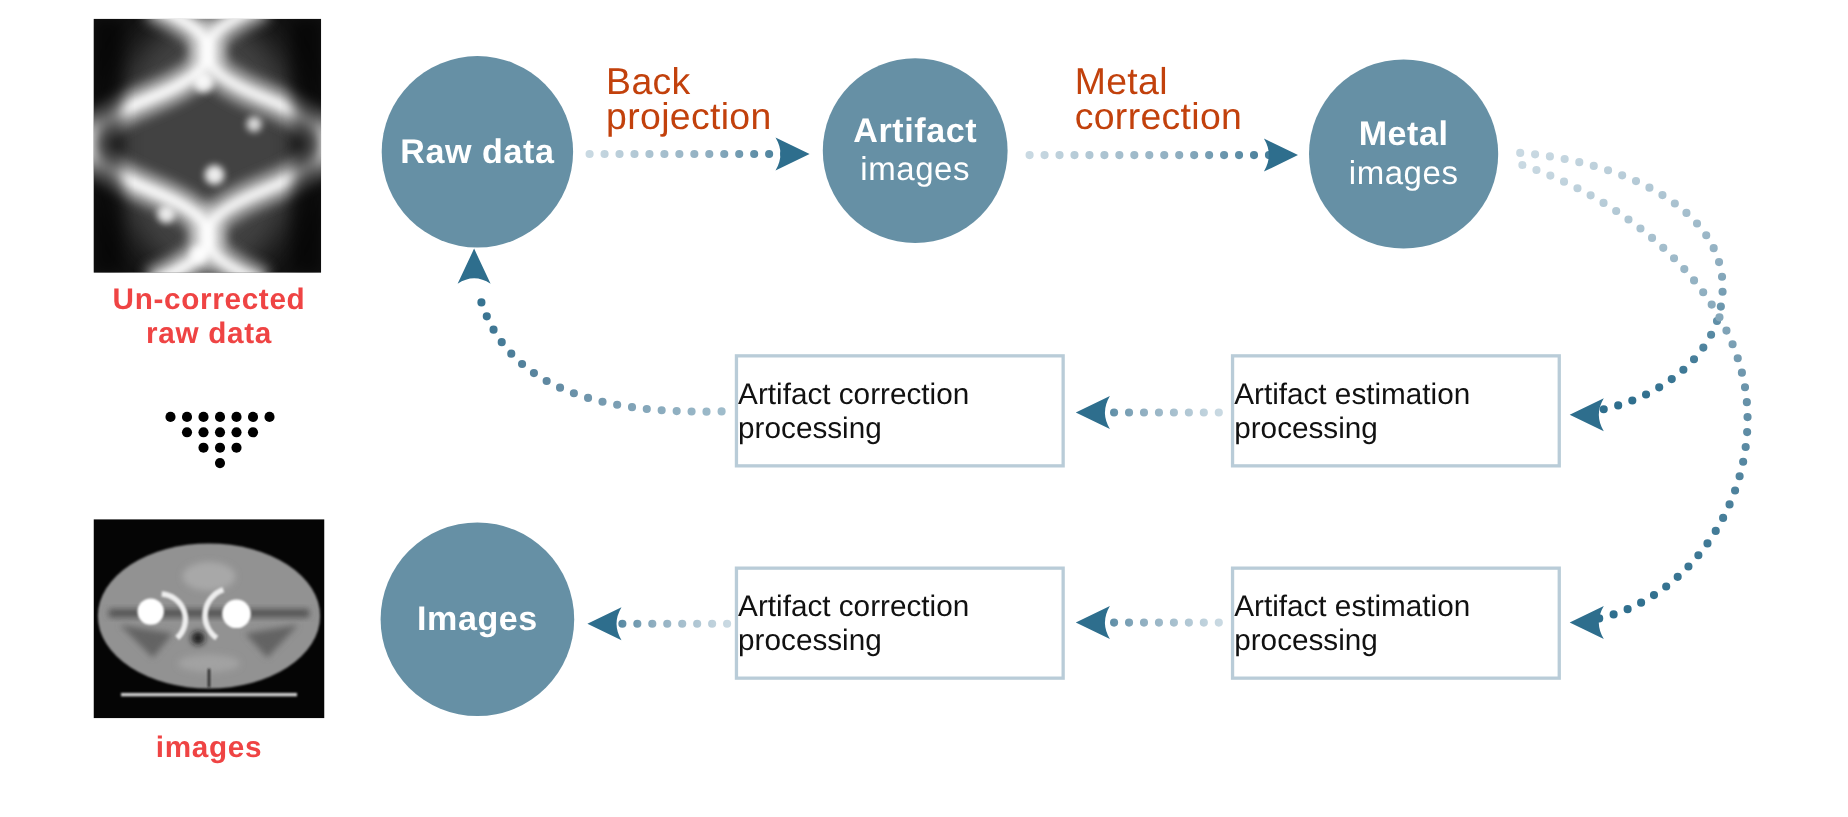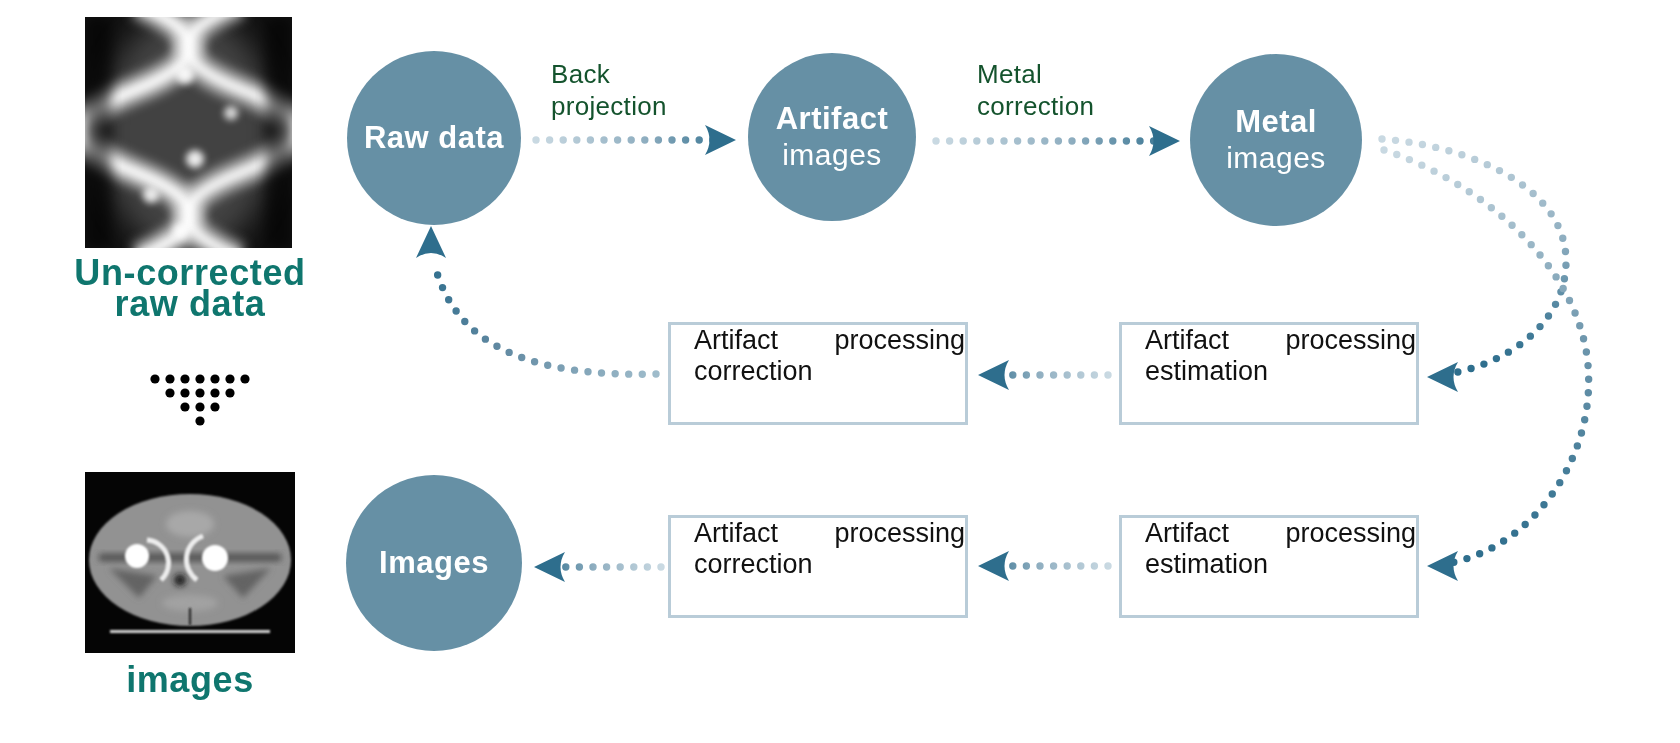--- a/index.html
+++ b/index.html
@@ -12,29 +12,29 @@
     position:absolute;border-radius:50%;background:#6690A5;color:#ffffff;
     display:flex;flex-direction:column;align-items:center;justify-content:center;
     text-align:center;line-height:36px;
   }
   .circle .b{font-weight:bold;font-size:31px;letter-spacing:.5px;}
   .circle .r{font-weight:normal;font-size:30px;letter-spacing:.5px;}
   
   .pbox{
     position:absolute;width:300px;height:103px;background:#ffffff;
     border:3px solid #B9CCD8;box-sizing:border-box;
-    display:flex;flex-direction:row;justify-content:center;
-    padding-left:23px;font-size:27px;line-height:31px;color:#111111;
-  }
-  
-  .flowlabel{position:absolute;font-size:26px;line-height:32px;color:#14532d;letter-spacing:.3px;}
+    display:flex;flex-direction:column;justify-content:center;
+    font-size:27px;line-height:31px;color:#111111;
+  }
+  
+  .flowlabel{position:absolute;font-size:34px;line-height:32px;color:#c2410c;letter-spacing:.3px;}
   
   .teal-label{
-    position:absolute;width:300px;text-align:center;color:#0f766e;
-    font-weight:bold;font-size:36px;line-height:31px;letter-spacing:.6px;
+    position:absolute;width:300px;text-align:center;color:#ef4444;
+    font-weight:bold;font-size:27px;line-height:31px;letter-spacing:.6px;
   }
   .artframe{position:absolute;line-height:0;}
   svg{display:block;}
   .overlay{position:absolute;left:0;top:0;pointer-events:none;}
 </style>
 </head>
 <body>
 
 <div class="stage">
 

